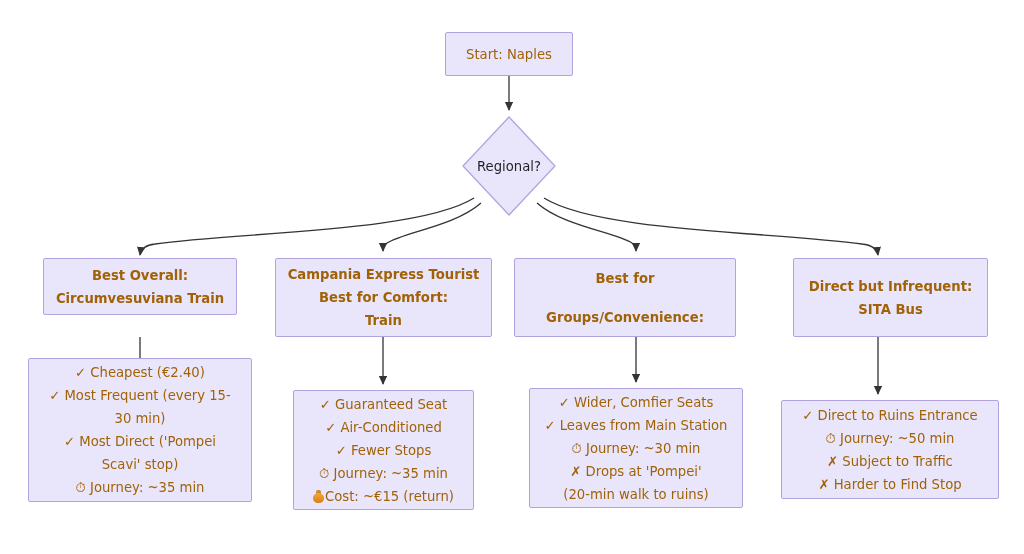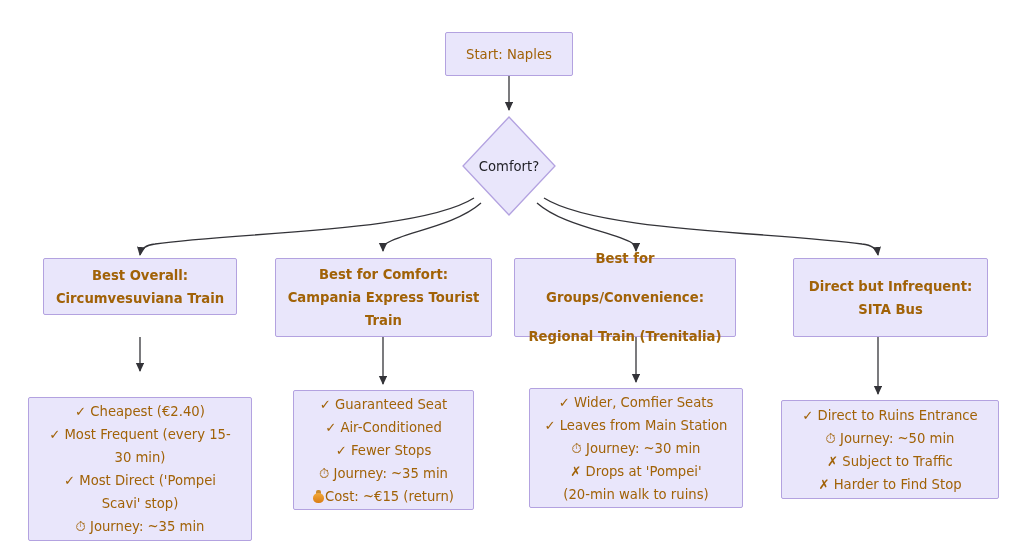--- a/index.html
+++ b/index.html
@@ -128,55 +128,54 @@
   </svg>
 
   <div class="node" style="left:445px; top:32px; width:128px; height:44px;">
     <span class="ln">Start: Naples</span>
   </div>
 
   <div class="diamond-wrap" style="left:462px; top:116px; width:94px; height:100px;">
     <svg class="diamond-shape" viewBox="0 0 94 100" xmlns="http://www.w3.org/2000/svg">
       <polygon points="47,1 93,50 47,99 1,50" fill="#e9e6fb" stroke="#b3a2e0" stroke-width="1.3"></polygon>
     </svg>
-    <span class="diamond-label">Comfort?</span>
+    <span class="diamond-label">Regional?</span>
   </div>
 
   <div class="node bold" style="left:43px; top:258px; width:194px; height:57px;">
     <span class="ln">Best Overall:</span>
     <span class="ln">Circumvesuviana Train</span>
   </div>
 
-  <div class="node" style="left:28px; top:397px; width:224px; height:144px;">
+  <div class="node" style="left:28px; top:358px; width:224px; height:144px;">
     <span class="ln">✓ Cheapest (€2.40)</span>
     <span class="ln">✓ Most Frequent (every 15-</span>
     <span class="ln">30 min)</span>
     <span class="ln">✓ Most Direct ('Pompei</span>
     <span class="ln">Scavi' stop)</span>
     <span class="ln">⏱ Journey: ~35 min</span>
   </div>
 
   <div class="node bold" style="left:275px; top:258px; width:217px; height:79px;">
+    <span class="ln">Campania Express Tourist</span>
     <span class="ln">Best for Comfort:</span>
-    <span class="ln">Campania Express Tourist</span>
     <span class="ln">Train</span>
   </div>
 
   <div class="node" style="left:293px; top:390px; width:181px; height:120px;">
     <span class="ln">✓ Guaranteed Seat</span>
     <span class="ln">✓ Air-Conditioned</span>
     <span class="ln">✓ Fewer Stops</span>
     <span class="ln">⏱ Journey: ~35 min</span>
     <span class="ln"><span class="coin"><b></b><i></i></span><span>Cost: ~€15 (return)</span></span>
   </div>
 
   <div class="node bold" style="left:514px; top:258px; width:222px; height:79px;gap:16px;">
     <span class="ln">Best for</span>
     <span class="ln">Groups/Convenience:</span>
-    <span class="ln">Regional Train (Trenitalia)</span>
   </div>
 
   <div class="node" style="left:529px; top:388px; width:214px; height:120px;">
     <span class="ln">✓ Wider, Comfier Seats</span>
     <span class="ln">✓ Leaves from Main Station</span>
     <span class="ln">⏱ Journey: ~30 min</span>
     <span class="ln">✗ Drops at 'Pompei'</span>
     <span class="ln">(20-min walk to ruins)</span>
   </div>
 

